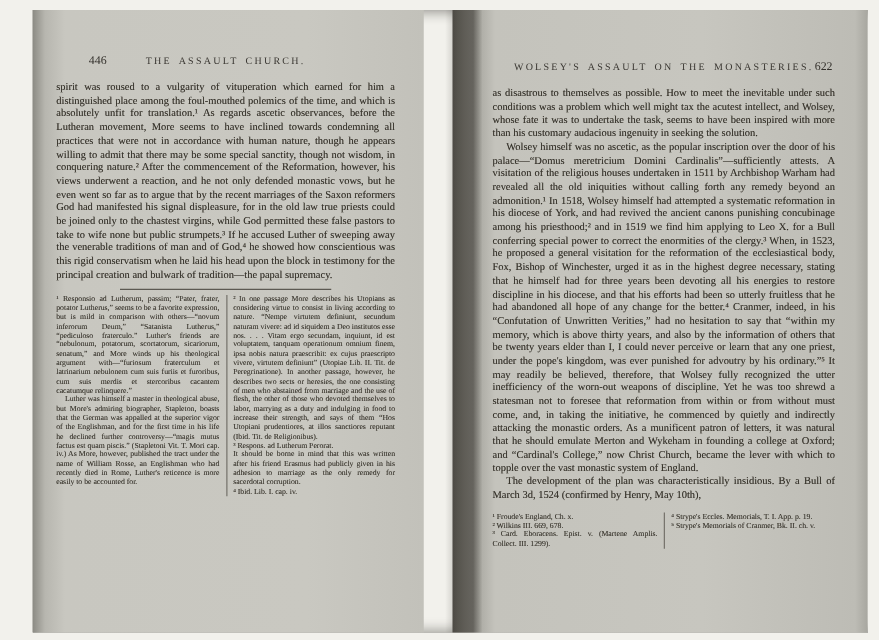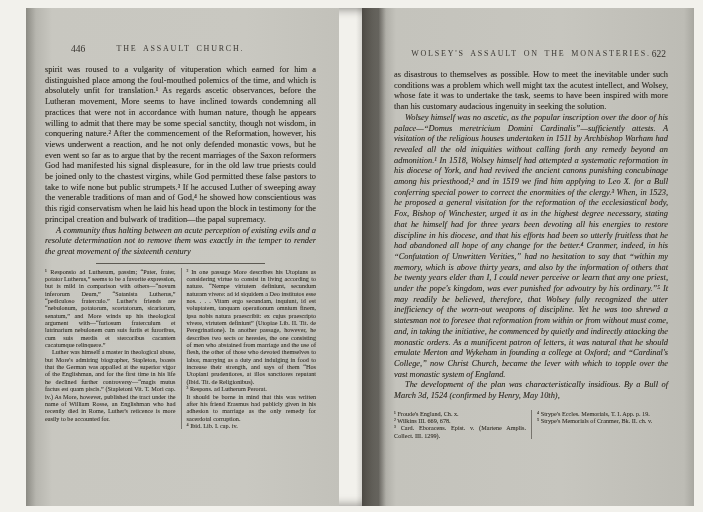--- a/index.html
+++ b/index.html
@@ -34,21 +34,21 @@
     font-size:8px;letter-spacing:1.8px;word-spacing:2px;color:#3b3833;
     white-space:nowrap;
   }
   .page-num{position:absolute;top:0;font-size:9.5px;color:#34312c;}
   .page-num.pn-left{left:26px;}
   .page-num.pn-right{right:2px;}
   .body-text p{
     margin:0;font-size:8.4px;line-height:10.7px;text-align:justify;
     color:#343129;text-shadow:0 0 .5px rgba(70,64,56,.55);
   }
-  .body-text p.indent{text-indent:11px;font-style:italic;}
+  .body-text p.indent{text-indent:11px;}
   .fn-rule{
     border:0;border-top:1px solid #5c5952;height:0;
     width:62%;margin:5px auto 4px auto;
   }
   .footnotes{
     display:flex;margin-top:3px;
   }
   .fn-col{
     width:50%;box-sizing:border-box;
   }
@@ -70,21 +70,20 @@
 
 <div class="book">
 
   <div class="page page-left">
     <div class="head-row">
       <span class="page-num pn-left">446</span>
       <span class="running-head">THE ASSAULT CHURCH.</span>
     </div>
     <div class="body-text">
       <p>spirit was roused to a vulgarity of vituperation which earned for him a distinguished place among the foul-mouthed polemics of the time, and which is absolutely unfit for translation.¹  As regards ascetic observances, before the Lutheran movement, More seems to have inclined towards condemning all practices that were not in accordance with human nature, though he appears willing to admit that there may be some special sanctity, though not wisdom, in conquering nature.²  After the commencement of the Reformation, however, his views underwent a reaction, and he not only defended monastic vows, but he even went so far as to argue that by the recent marriages of the Saxon reformers God had manifested his signal displeasure, for in the old law true priests could be joined only to the chastest virgins, while God permitted these false pastors to take to wife none but public strumpets.³  If he accused Luther of sweeping away the venerable traditions of man and of God,⁴ he showed how conscientious was this rigid conservatism when he laid his head upon the block in testimony for the principal creation and bulwark of tradition—the papal supremacy.</p>
-      <p class="indent">A community thus halting between an acute perception of existing evils and a resolute determination not to remove them was exactly in the temper to render the great movement of the sixteenth century</p>
     </div>
     <hr class="fn-rule">
     <div class="footnotes">
       <div class="fn-col">
         <p>¹ Responsio ad Lutherum, passim; “Pater, frater, potator Lutherus,” seems to be a favorite expression, but is mild in comparison with others—“novum inferorum Deum,” “Satanista Lutherus,” “pediculoso fraterculo.”  Luther's friends are “nebulonum, potatorum, scortatorum, sicariorum, senatum,” and More winds up his theological argument with—“furiosum fraterculum et latrinarium nebulonem cum suis furiis et furoribus, cum suis merdis et stercoribus cacantem cacatumque relinquere.”</p>
         <p class="fnindent">Luther was himself a master in theological abuse, but More's admiring biographer, Stapleton, boasts that the German was appalled at the superior vigor of the Englishman, and for the first time in his life he declined further controversy—“magis mutus factus est quam piscis.”  (Stapletoni Vit. T. Mori cap. iv.)  As More, however, published the tract under the name of William Rosse, an Englishman who had recently died in Rome, Luther's reticence is more easily to be accounted for.</p>
       </div>
       <div class="fn-col">
         <p>² In one passage More describes his Utopians as considering virtue to consist in living according to nature. “Nempe virtutem definiunt, secundum naturam vivere: ad id siquidem a Deo institutos esse nos. . . . Vitam ergo secundam, inquiunt, id est voluptatem, tanquam operationum omnium finem, ipsa nobis natura praescribit: ex cujus praescripto vivere, virtutem definiunt” (Utopiae Lib. II. Tit. de Peregrinatione). In another passage, however, he describes two sects or heresies, the one consisting of men who abstained from marriage and the use of flesh, the other of those who devoted themselves to labor, marrying as a duty and indulging in food to increase their strength, and says of them “Hos Utopiani prudentiores, at illos sanctiores reputant (Ibid. Tit. de Religionibus).</p>
         <p>³ Respons. ad Lutherum Perorat.</p>

